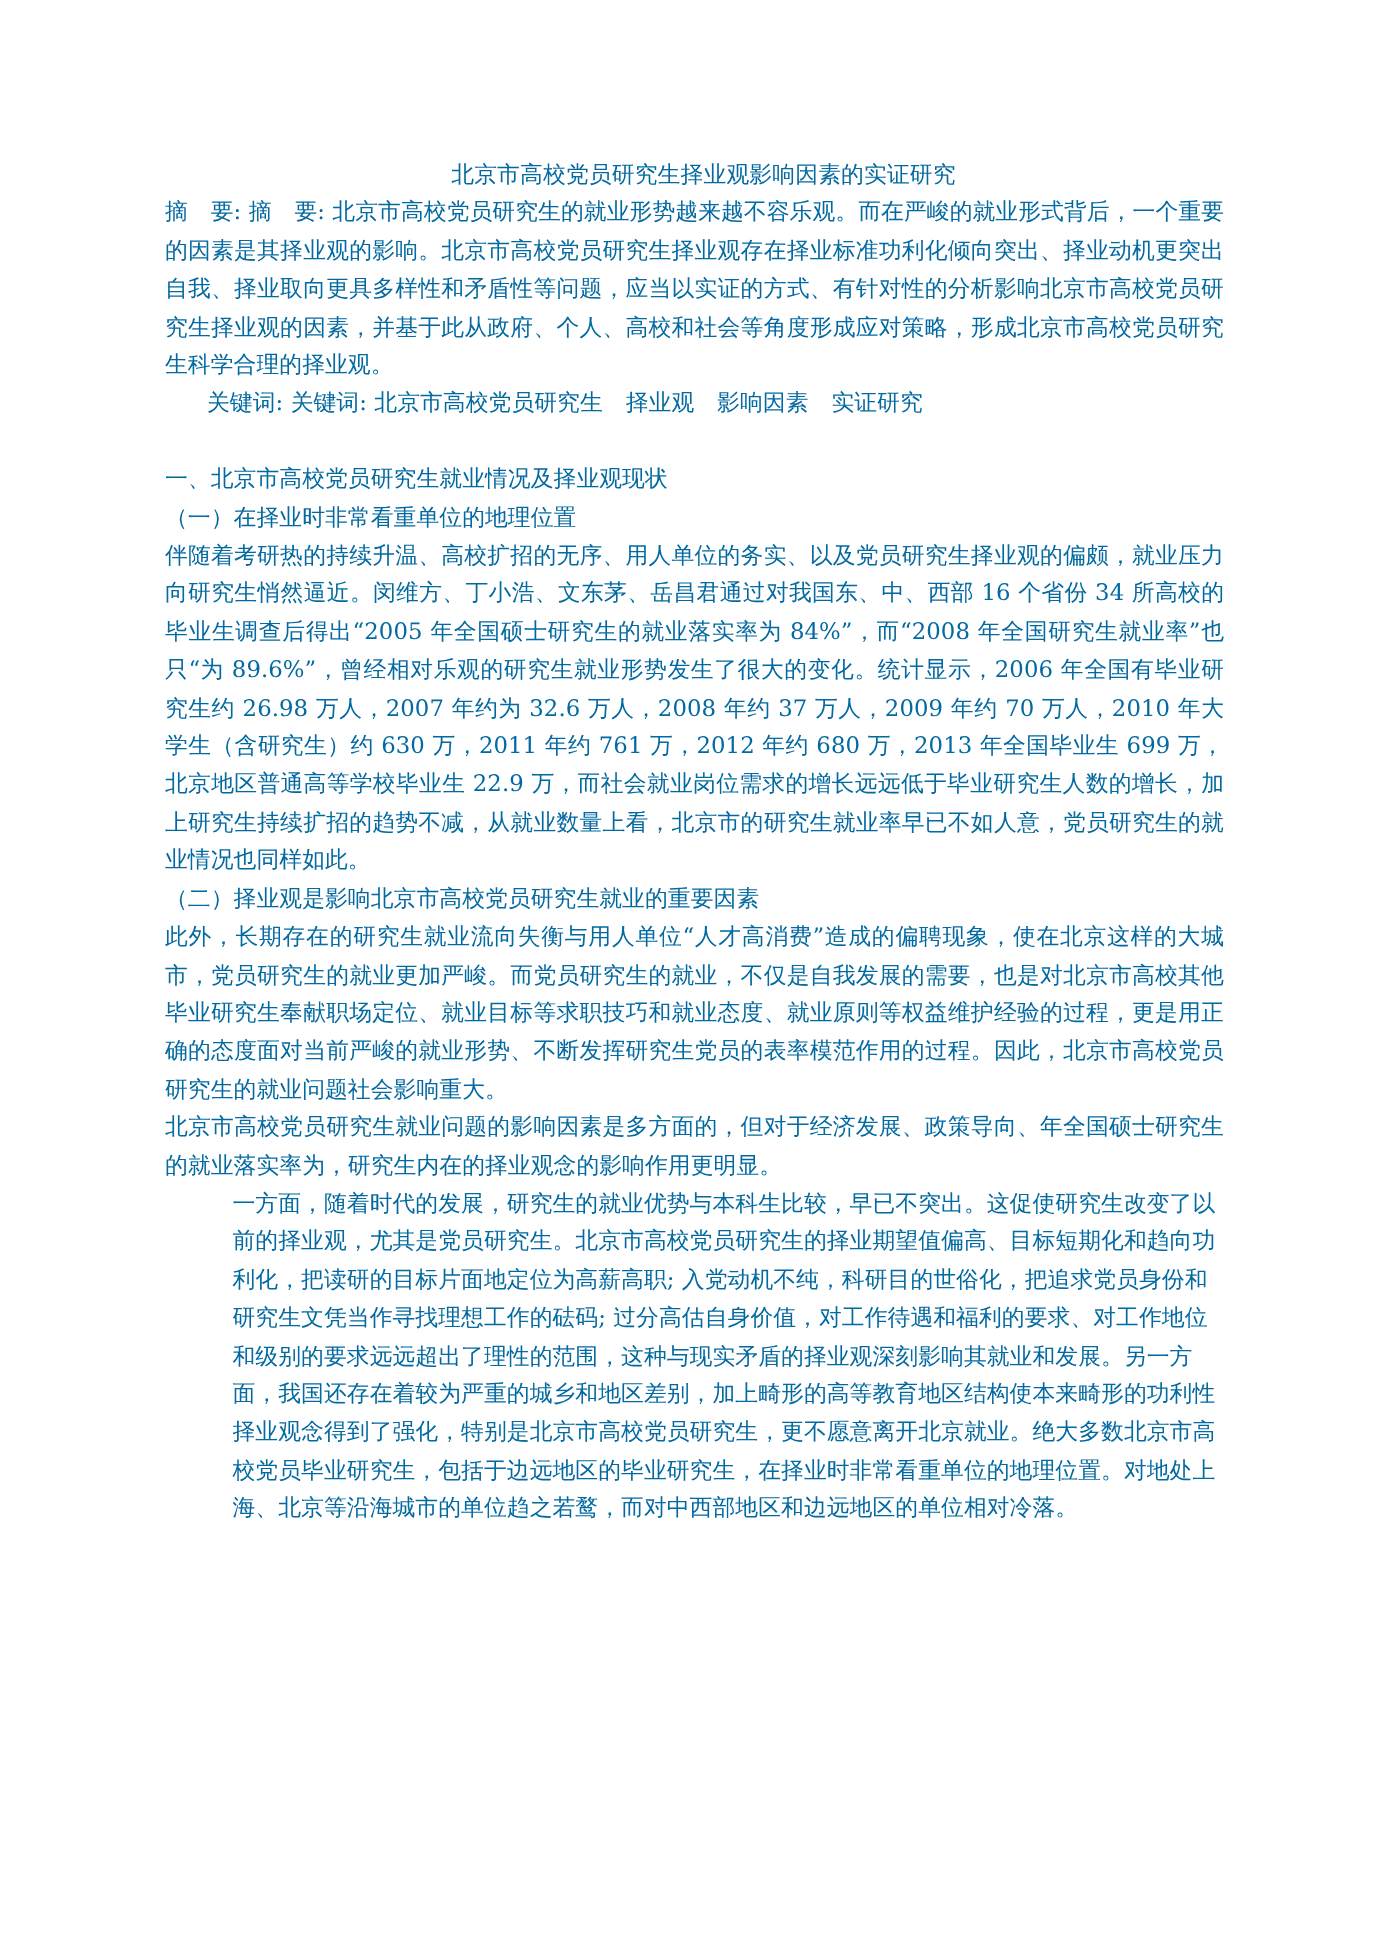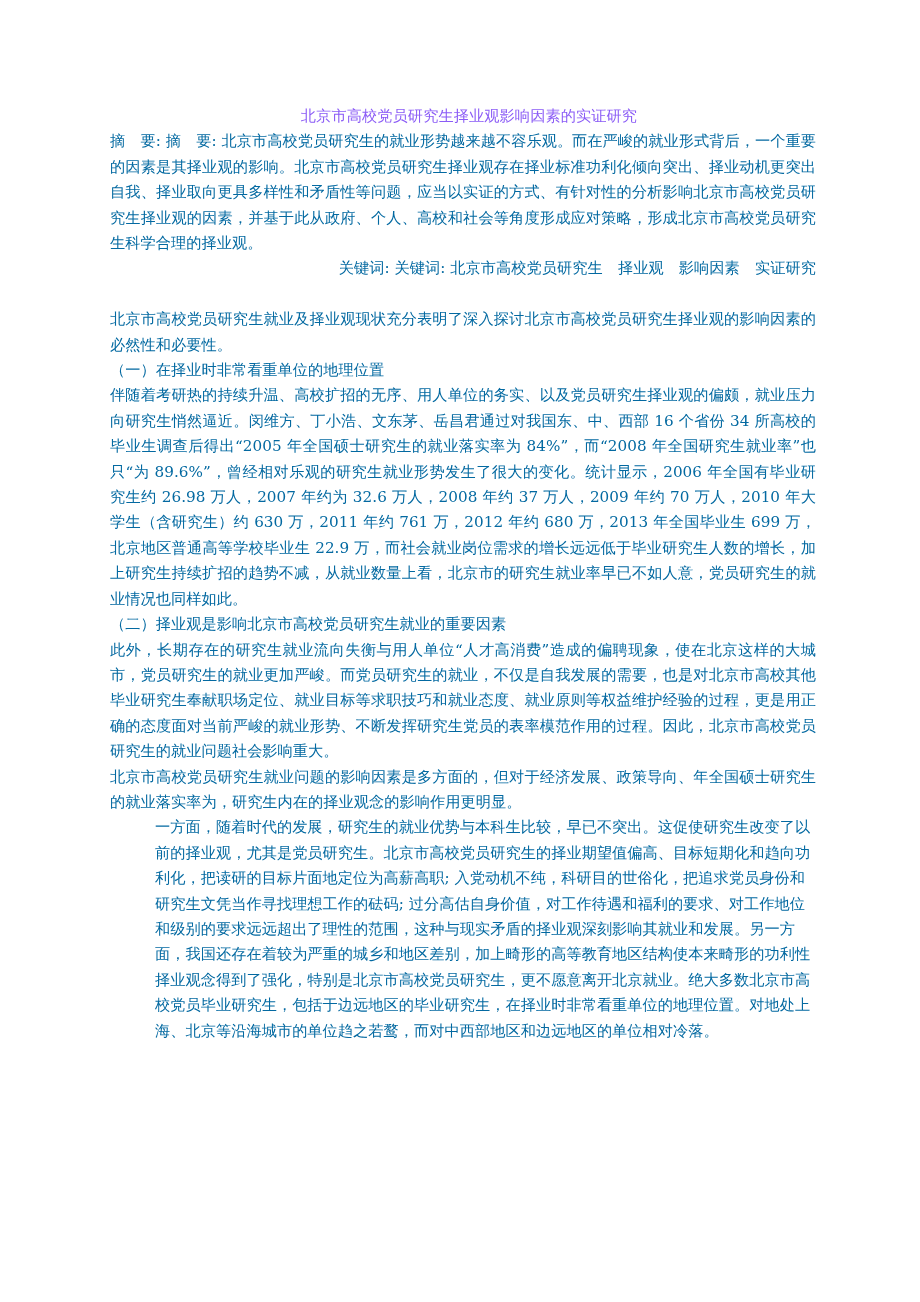--- a/index.html
+++ b/index.html
@@ -20,40 +20,40 @@
   .doc-body {
     position: absolute;
     left: 110px;
     top: 104px;
     width: 706px;
   }
   .title {
     text-align: center;
     font-size: 15.2px;
     line-height: 25.4px;
-    color: #8b5cf6;
+    color: #0369a1;
     letter-spacing: 0.1px;
     margin: 0 0 0 0;
     padding-left: 12px;
   }
   p.para {
     margin: 0;
     font-size: 15.2px;
     line-height: 25.4px;
     color: #0369a1;
     text-align: justify;
     text-justify: inter-ideograph;
     letter-spacing: 0.05px;
     word-break: break-all;
   }
   p.para.indent-big {
     text-indent: 166px;
   }
   p.para.center-right {
-    text-align: right;
+    text-align: left;
     padding-left: 28px;
   }
   p.para.last-left {
     text-align: left;
     margin-left: 45px;
   }
   .spacer-line {
     height: 25.4px;
   }
 </style>
@@ -65,22 +65,22 @@
 
     <div class="title">北京市高校党员研究生择业观影响因素的实证研究</div>
 
     <p class="para">摘　要: 摘　要: 北京市高校党员研究生的就业形势越来越不容乐观。而在严峻的就业形式背后，一个重要的因素是其择业观的影响。北京市高校党员研究生择业观存在择业标准功利化倾向突出、择业动机更突出自我、择业取向更具多样性和矛盾性等问题，应当以实证的方式、有针对性的分析影响北京市高校党员研究生择业观的因素，并基于此从政府、个人、高校和社会等角度形成应对策略，形成北京市高校党员研究生科学合理的择业观。</p>
 
     <p class="para center-right">关键词: 关键词: 北京市高校党员研究生　择业观　影响因素　实证研究</p>
 
     <div class="spacer-line"></div>
 
 
+    <p class="para">一、北京市高校党员研究生就业情况及择业观现状</p>
 
-    <p class="para">北京市高校党员研究生就业及择业观现状充分表明了深入探讨北京市高校党员研究生择业观的影响因素的必然性和必要性。</p>
 
     <p class="para">（一）在择业时非常看重单位的地理位置</p>
 
     <p class="para">伴随着考研热的持续升温、高校扩招的无序、用人单位的务实、以及党员研究生择业观的偏颇，就业压力向研究生悄然逼近。闵维方、丁小浩、文东茅、岳昌君通过对我国东、中、西部 16 个省份 34 所高校的毕业生调查后得出“2005 年全国硕士研究生的就业落实率为 84%”，而“2008 年全国研究生就业率”也只“为 89.6%”，曾经相对乐观的研究生就业形势发生了很大的变化。统计显示，2006 年全国有毕业研究生约 26.98 万人，2007 年约为 32.6 万人，2008 年约 37 万人，2009 年约 70 万人，2010 年大学生（含研究生）约 630 万，2011 年约 761 万，2012 年约 680 万，2013 年全国毕业生 699 万，北京地区普通高等学校毕业生 22.9 万，而社会就业岗位需求的增长远远低于毕业研究生人数的增长，加上研究生持续扩招的趋势不减，从就业数量上看，北京市的研究生就业率早已不如人意，党员研究生的就业情况也同样如此。</p>
 
     <p class="para">（二）择业观是影响北京市高校党员研究生就业的重要因素</p>
 
     <p class="para">此外，长期存在的研究生就业流向失衡与用人单位“人才高消费”造成的偏聘现象，使在北京这样的大城市，党员研究生的就业更加严峻。而党员研究生的就业，不仅是自我发展的需要，也是对北京市高校其他毕业研究生奉献职场定位、就业目标等求职技巧和就业态度、就业原则等权益维护经验的过程，更是用正确的态度面对当前严峻的就业形势、不断发挥研究生党员的表率模范作用的过程。因此，北京市高校党员研究生的就业问题社会影响重大。</p>
 
     <p class="para">北京市高校党员研究生就业问题的影响因素是多方面的，但对于经济发展、政策导向、年全国硕士研究生的就业落实率为，研究生内在的择业观念的影响作用更明显。</p>

